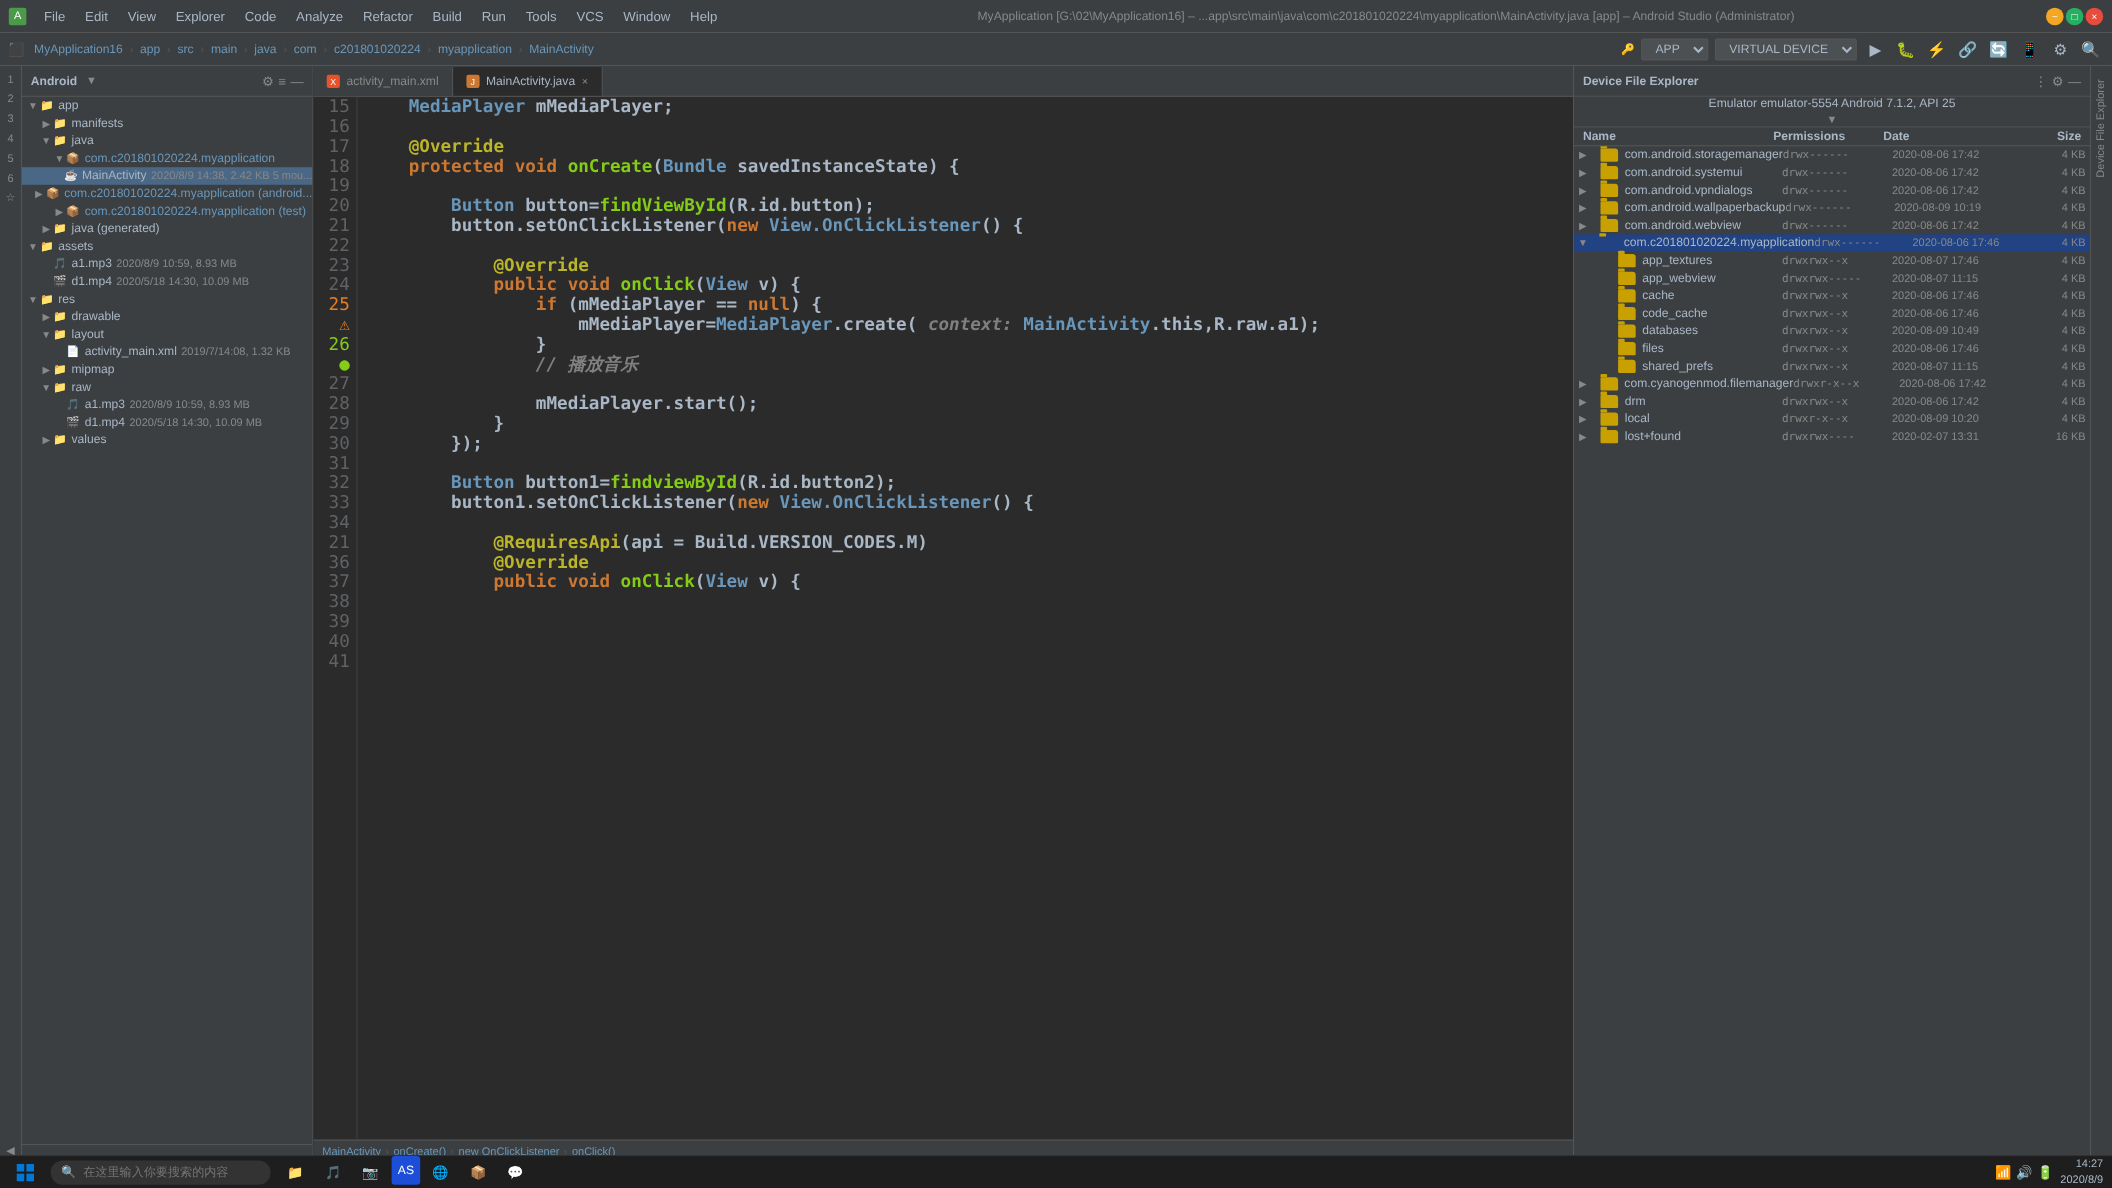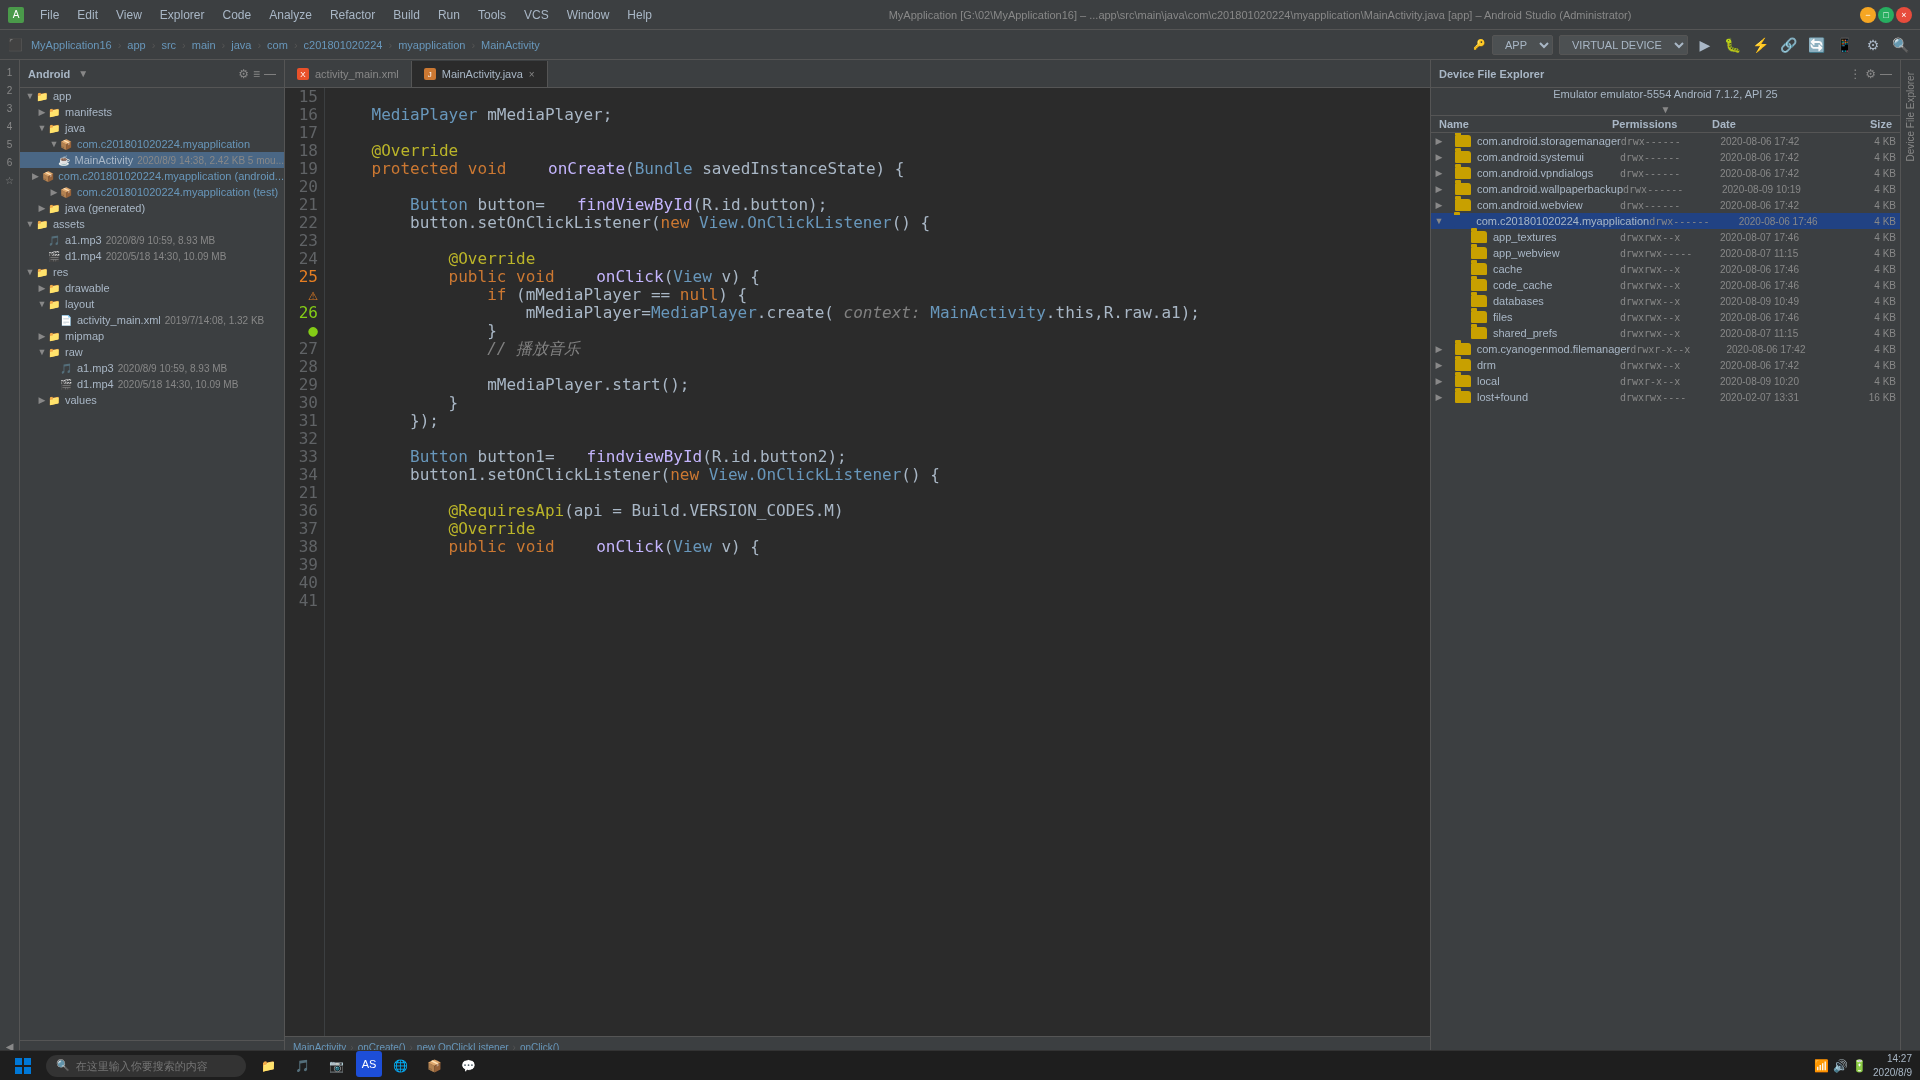--- a/index.html
+++ b/index.html
@@ -58,28 +58,28 @@
     #editor-tabs { height: 28px; background: #3c3f41; display: flex; align-items: flex-end; border-bottom: 1px solid #555; }
     .editor-tab { height: 26px; padding: 0 12px; display: flex; align-items: center; font-size: 11px; cursor: pointer; border-right: 1px solid #555; gap: 6px; }
     .editor-tab.inactive { background: #3c3f41; color: #888; }
     .editor-tab.active { background: #2b2b2b; color: #a9b7c6; }
     .editor-tab .tab-close { font-size: 10px; color: #888; cursor: pointer; }
     .editor-tab .tab-icon { width: 12px; height: 12px; background: #cc7832; border-radius: 2px; display: flex; align-items: center; justify-content: center; font-size: 8px; color: white; }
     .editor-tab .tab-icon.xml { background: #e8512a; }
 
     #code-editor { flex: 1; overflow: hidden; display: flex; font-family: 'Consolas', monospace; font-size: 16px; }
     #line-numbers { width: 40px; background: #2b2b2b; color: #606366; text-align: right; padding: 0 6px; overflow: hidden; line-height: 18px; border-right: 1px solid #3c3f41; }
-    #code-content { flex: 1; overflow: auto; padding: 18px 8px; line-height: 18px; color: #a9b7c6; }
+    #code-content { flex: 1; overflow: auto; padding: 0 8px; line-height: 18px; color: #a9b7c6; font-weight: bold; }
     #code-content::-webkit-scrollbar { width: 8px; height: 8px; }
     #code-content::-webkit-scrollbar-track { background: #3c3f41; }
     #code-content::-webkit-scrollbar-thumb { background: #555; }
     .code-line { white-space: pre; }
     .kw { color: #cc7832; }
     .cm { color: #808080; font-style: italic; }
-    .fn { color: #c4b5fd; margin-left: 32px; }
+    .fn { color: #84cc16; }
     .ann { color: #bbb529; }
     .tp { color: #6897bb; }
 
     #breadcrumb-bar { height: 22px; background: #3c3f41; border-top: 1px solid #555; display: flex; align-items: center; padding: 0 8px; gap: 4px; }
     #breadcrumb-bar .bc-item { font-size: 10px; color: #6897bb; cursor: pointer; }
     #breadcrumb-bar .bc-sep { font-size: 10px; color: #555; }
 
     
     #dfe-panel { width: 470px; background: #3c3f41; display: flex; flex-direction: column; border-left: 1px solid #555; }
     #dfe-header { height: 28px; display: flex; align-items: center; padding: 0 8px; border-bottom: 1px solid #555; }

